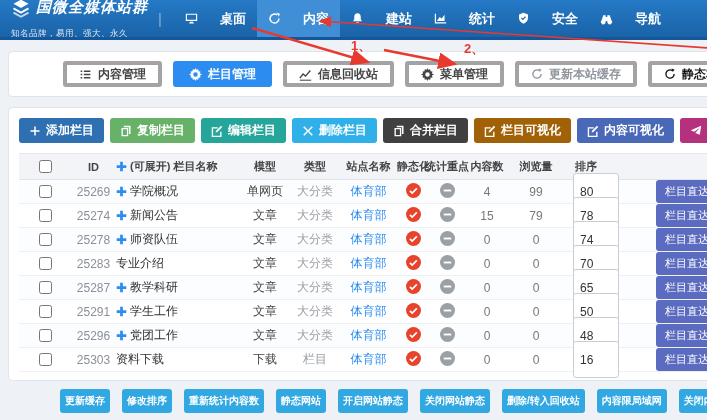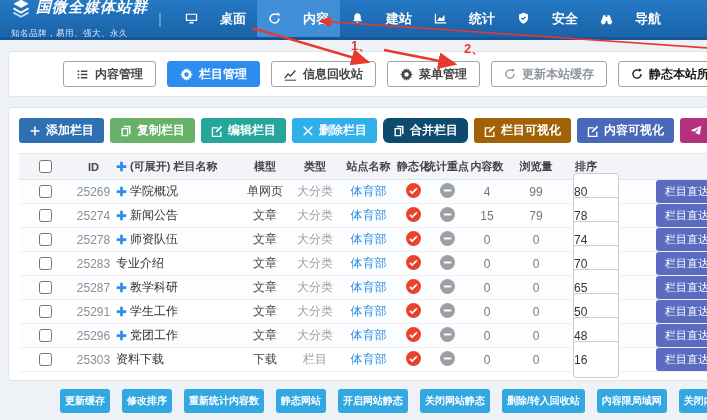--- a/index.html
+++ b/index.html
@@ -18,21 +18,21 @@
   .nav-divider { color:rgba(255,255,255,.45); font-size:15px; align-self:center; margin:0 12px 0 8px; }
   .nav-items { display:flex; align-items:stretch; }
   .nav-item { display:flex; align-items:center; gap:22px; padding:0 11px; font-size:13px; font-weight:bold;
               cursor:pointer; white-space:nowrap; }
   .nav-item.active { background:#3f8ed6; }
   .nav-ic svg, .tic svg, .aic svg { display:block; }
 
   
   .panel { background:#fff; border:1px solid #e0e4e9; border-radius:4px; margin-left:8px; }
   .panel-toolbar { margin-top:11px; width:760px; padding:9px 10px 9px 54px; display:flex; gap:11px; align-items:center; }
-  .tbtn { height:26px; padding:0 12px; border:1px solid #a3a3a3; border-radius:3px; background:#fff; color:#444;
+  .tbtn { height:26px; padding:0 12px; border:4px solid #a3a3a3; border-radius:3px; background:#fff; color:#444;
           font-size:12px; font-weight:bold; display:inline-flex; align-items:center; gap:6px; cursor:pointer;
           white-space:nowrap; font-family:inherit; }
   .tbtn.v-active { background:#2d8cf0; border-color:#2d8cf0; color:#fff; }
   .tbtn.v-muted { color:#8e959c; }
   .tbtn.v-strong { color:#111; }
 
   .panel-main { margin-top:10px; width:760px; padding:10px 10px 8px 10px; }
   .actions { display:flex; gap:6px; }
   .abtn { height:25px; padding:0 10px; border:none; border-radius:3px; color:#fff; font-size:12px; font-weight:bold;
           display:inline-flex; align-items:center; gap:5px; cursor:pointer; white-space:nowrap; font-family:inherit; }
@@ -49,21 +49,21 @@
   .c-model { width:48px; color:#444; } .c-type { width:52px; color:#9aa0a6; }
   .c-site { width:55px; } .c-static { width:35px; } .c-focus { width:32px; }
   .c-count { width:48px; color:#777; } .c-views { width:50px; color:#777; }
   .c-sort { width:85px; justify-content:flex-start; }
   .c-action { width:110px; justify-content:flex-start; padding-left:10px; }
   .thead .c-name { color:#444; } .thead .c-id,.thead .c-type,.thead .c-count,.thead .c-views { color:#444; }
   .thead .c-sort { padding-left:14px; }
   .site-link { color:#2d8cf0; text-decoration:none; cursor:pointer; }
   .cname { cursor:pointer; }
   .sort-input { width:46px; height:37px; margin-left:12px; border:1px solid #c9ced4; border-radius:3px;
-                padding:0 0 0 0; font-size:12px; color:#333; font-family:inherit; }
+                padding:0 0 0 6px; font-size:12px; color:#333; font-family:inherit; }
   .rbtn { background:#5b6cc0; color:#fff; border:none; border-radius:3px; font-size:11px; padding:4px 9px;
           cursor:pointer; white-space:nowrap; font-family:inherit; }
   input[type=checkbox] { width:13px; height:13px; accent-color:#2d8cf0; cursor:pointer; }
   .expand-ic svg { display:block; }
 
   
   .footer { margin:8px 0 0 60px; display:flex; gap:12px; }
   .fbtn { background:#31a8e2; color:#fff; border:none; border-radius:3px; font-size:10px; font-weight:bold;
           padding:5px 5px; cursor:pointer; white-space:nowrap; font-family:inherit; }
 
@@ -245,21 +245,21 @@
 
         <button class="abtn" style="background: rgb(48, 176, 232);">
           <span class="aic">
             <svg viewBox="0 0 16 16" width="12" height="12" fill="currentColor">
               <path d="M3 1.6L8 6.6l5-5L14.4 3l-5 5 5 5L13 14.4l-5-5-5 5L1.6 13l5-5-5-5z"></path>
             </svg>
           </span>
           <span>删除栏目</span>
         </button>
 
-        <button class="abtn" style="background: #0c4a6e; border-radius: 6px;">
+        <button class="abtn" style="background: #404040;">
           <span class="aic">
             <svg viewBox="0 0 16 16" width="12" height="12" fill="currentColor">
               <path d="M5 1h9v11h-2V3H5V1zM2 4h9v11H2V4zm1.8 1.8v7.4h5.4V5.8H3.8z"></path>
             </svg>
           </span>
           <span>合并栏目</span>
         </button>
 
         <button class="abtn" style="background: #a16207;">
           <span class="aic">

